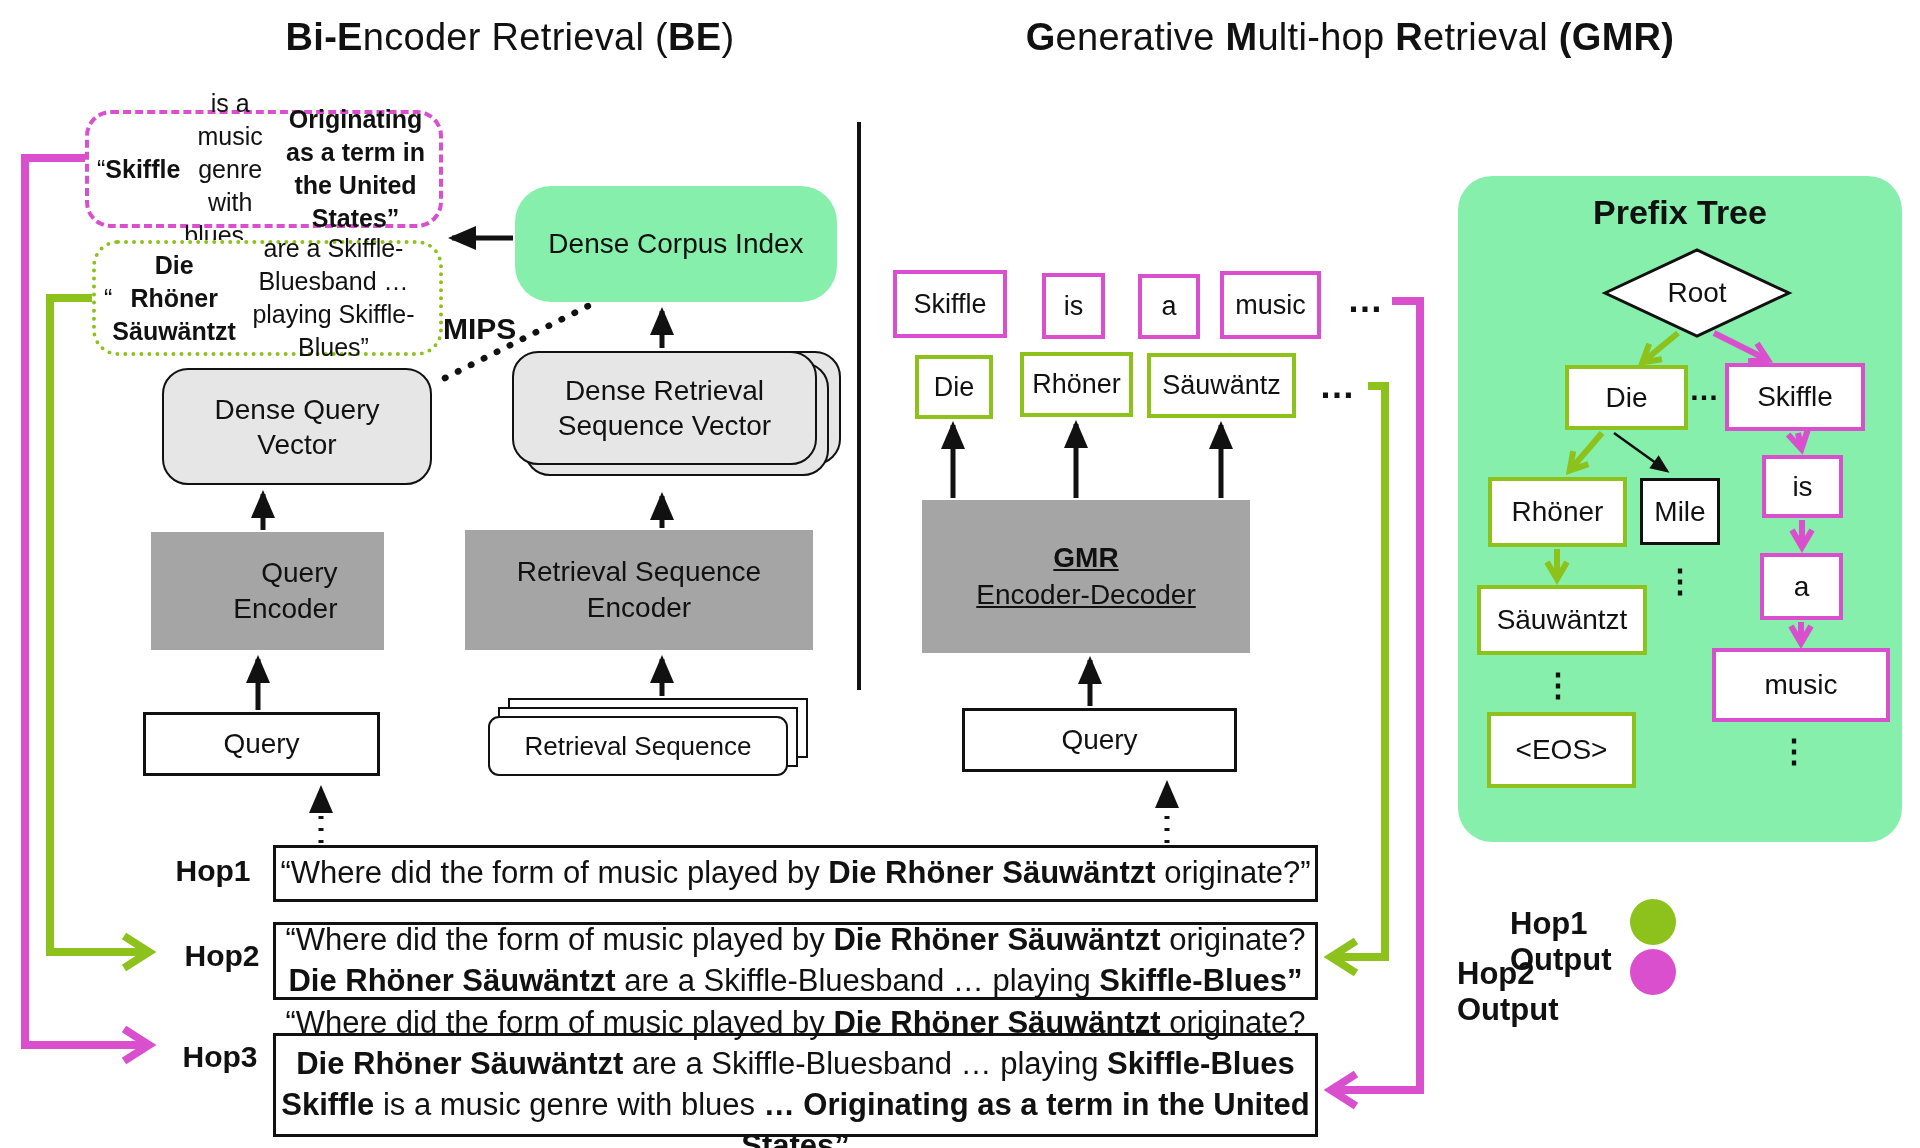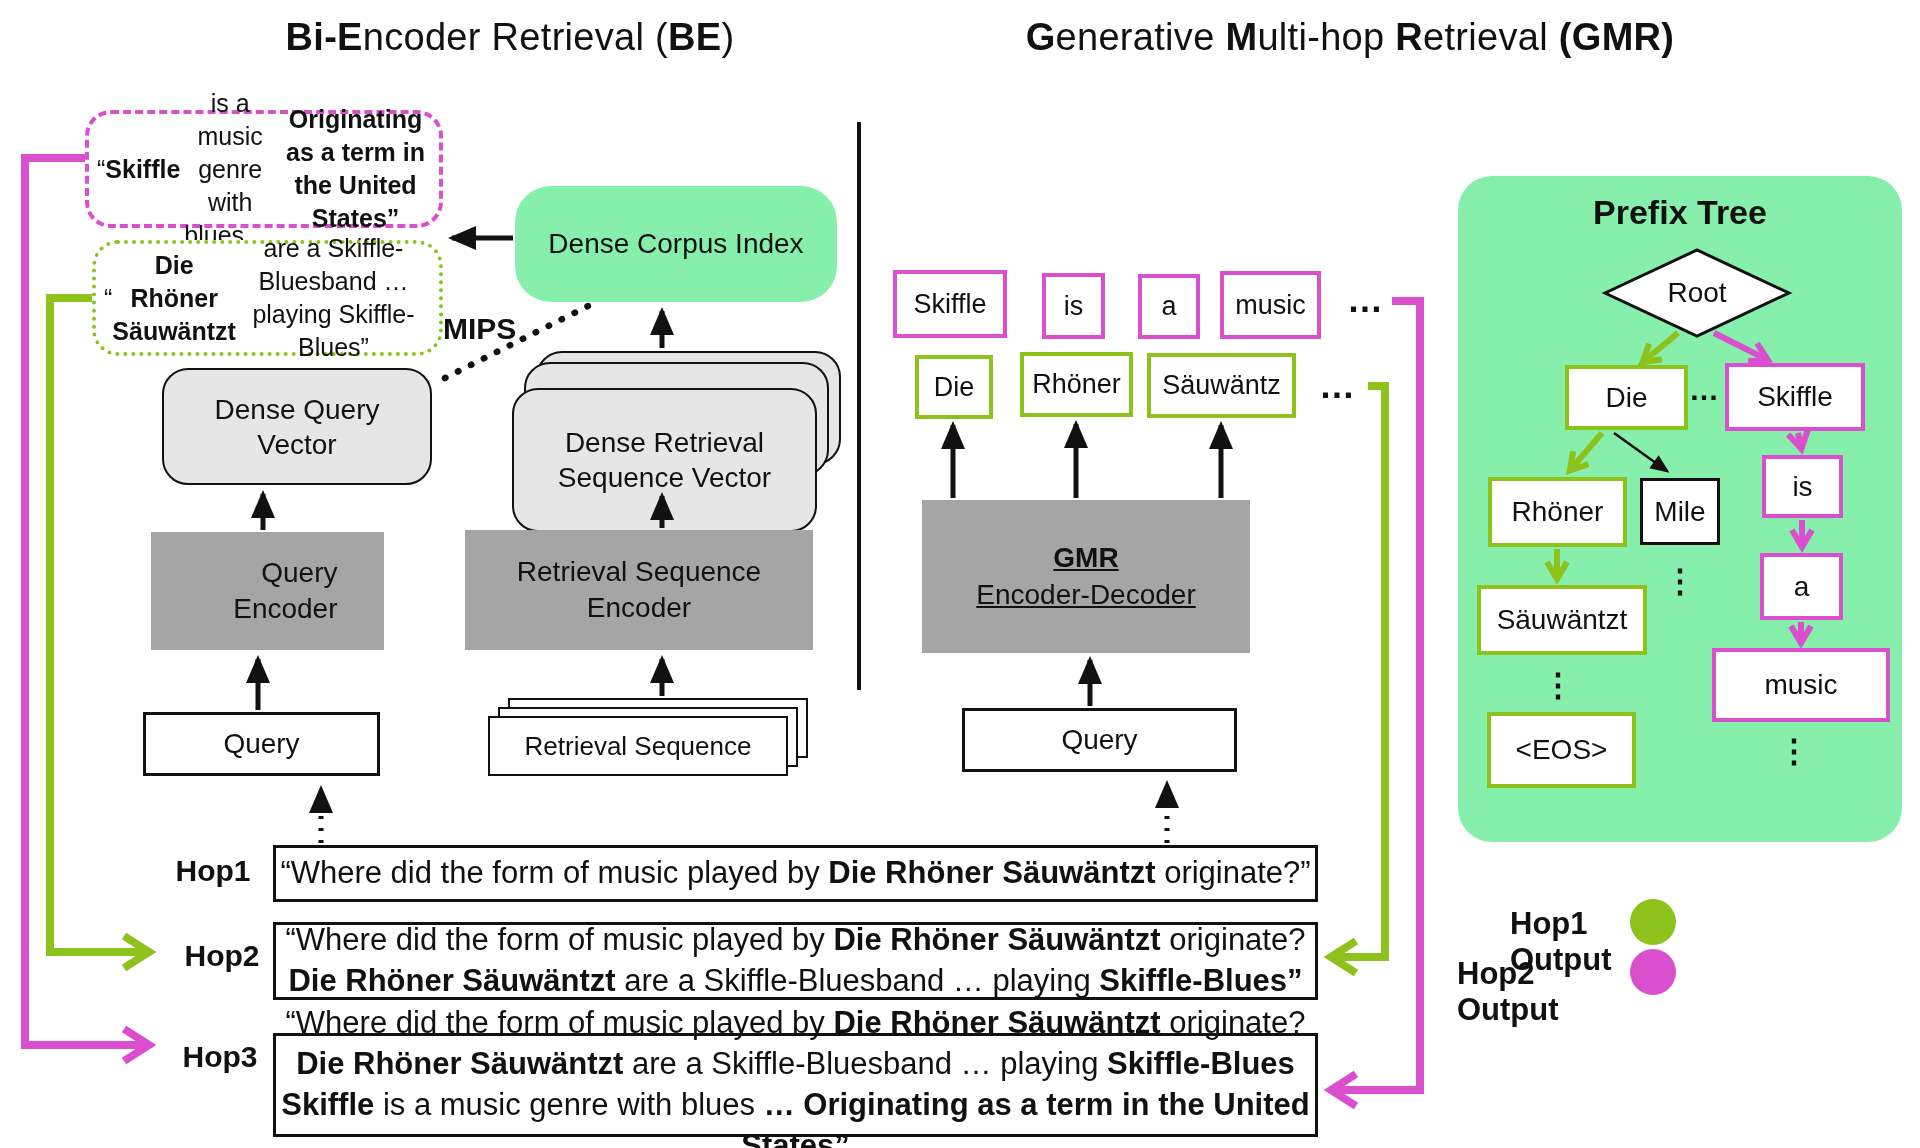--- a/index.html
+++ b/index.html
@@ -55,35 +55,35 @@
   <div class="abs ctr tan" style="left:515px;top:186px;width:322px;height:116px;">Dense Corpus Index</div>
 
   <div class="abs mips" style="left:443px;top:312px;width:100px;height:34px;">MIPS</div>
 
   <div class="abs ctr vec" style="left:162px;top:368px;width:270px;height:117px;">
     <span style="width:190px;">Dense Query Vector</span>
   </div>
 
   <div class="abs vec" style="left:536px;top:351px;width:305px;height:114px;"></div>
   <div class="abs vec" style="left:524px;top:362px;width:305px;height:114px;"></div>
-  <div class="abs ctr vec" style="left:512px;top:388px;width:305px;height:144px;">
+  <div class="abs ctr vec" style="left:512px;top:351px;width:305px;height:114px;">
     <span style="width:260px;">Dense Retrieval Sequence Vector</span>
   </div>
 
   <div class="abs ctr enc" style="left:151px;top:532px;width:233px;height:118px;">
     <span style="width:140px;text-align:right;">Query Encoder</span>
   </div>
   <div class="abs ctr enc" style="left:465px;top:530px;width:348px;height:120px;">
     <span style="width:280px;">Retrieval Sequence Encoder</span>
   </div>
 
   <div class="abs ctr wbox" style="left:143px;top:712px;width:237px;height:64px;">Query</div>
   <div class="abs stackbox" style="left:508px;top:698px;width:300px;height:60px;"></div>
   <div class="abs stackbox" style="left:498px;top:707px;width:300px;height:60px;"></div>
-  <div class="abs ctr stackbox" style="left:488px;top:716px;width:300px;height:60px;">Retrieval Sequence</div>
+  <div class="abs ctr stackbox" style="left:488px;top:716px;width:300px;height:60px;border-radius:11px;">Retrieval Sequence</div>
 
   <div class="abs divider" style="left:857px;top:122px;width:4px;height:568px;"></div>
 
   <div class="abs ctr tok tokp" style="left:893px;top:270px;width:114px;height:68px;">Skiffle</div>
   <div class="abs ctr tok tokp" style="left:1042px;top:273px;width:63px;height:66px;">is</div>
   <div class="abs ctr tok tokp" style="left:1138px;top:274px;width:62px;height:65px;">a</div>
   <div class="abs ctr tok tokp" style="left:1220px;top:271px;width:101px;height:68px;">music</div>
   <div class="abs ctr hellip" style="left:1338px;top:278px;width:54px;height:44px;">…</div>
 
   <div class="abs ctr tok tokg" style="left:915px;top:355px;width:78px;height:64px;">Die</div>

